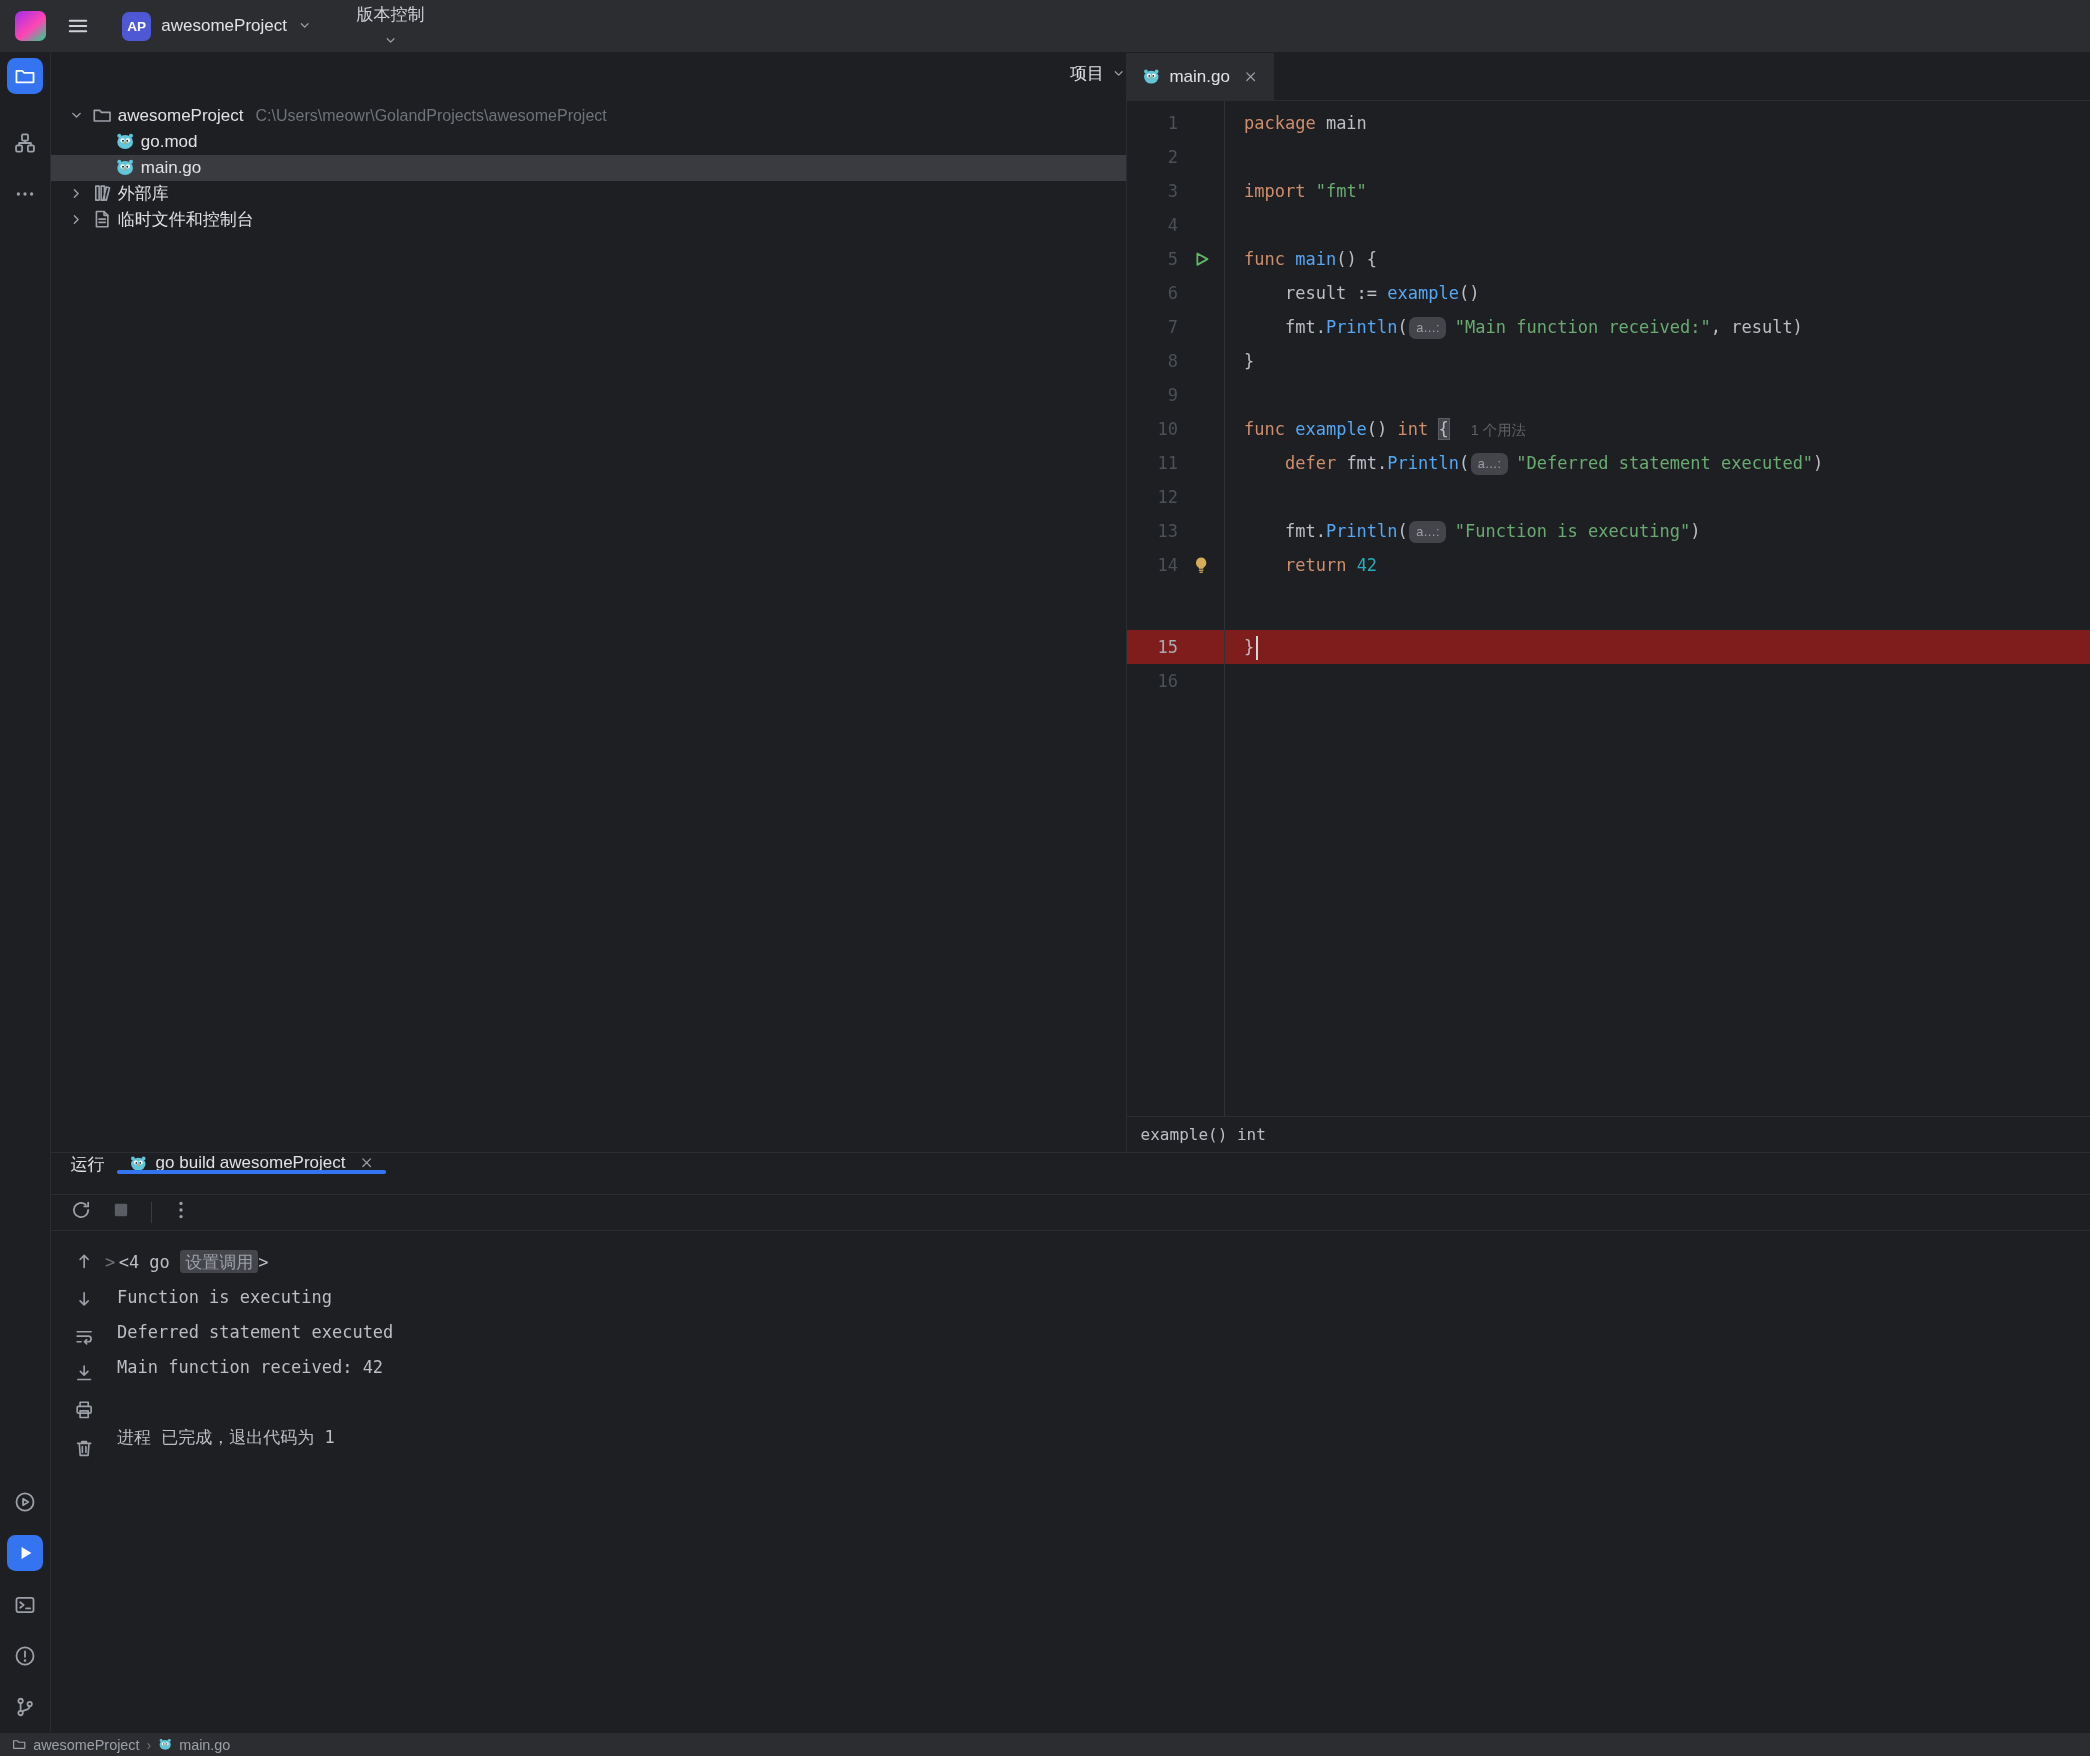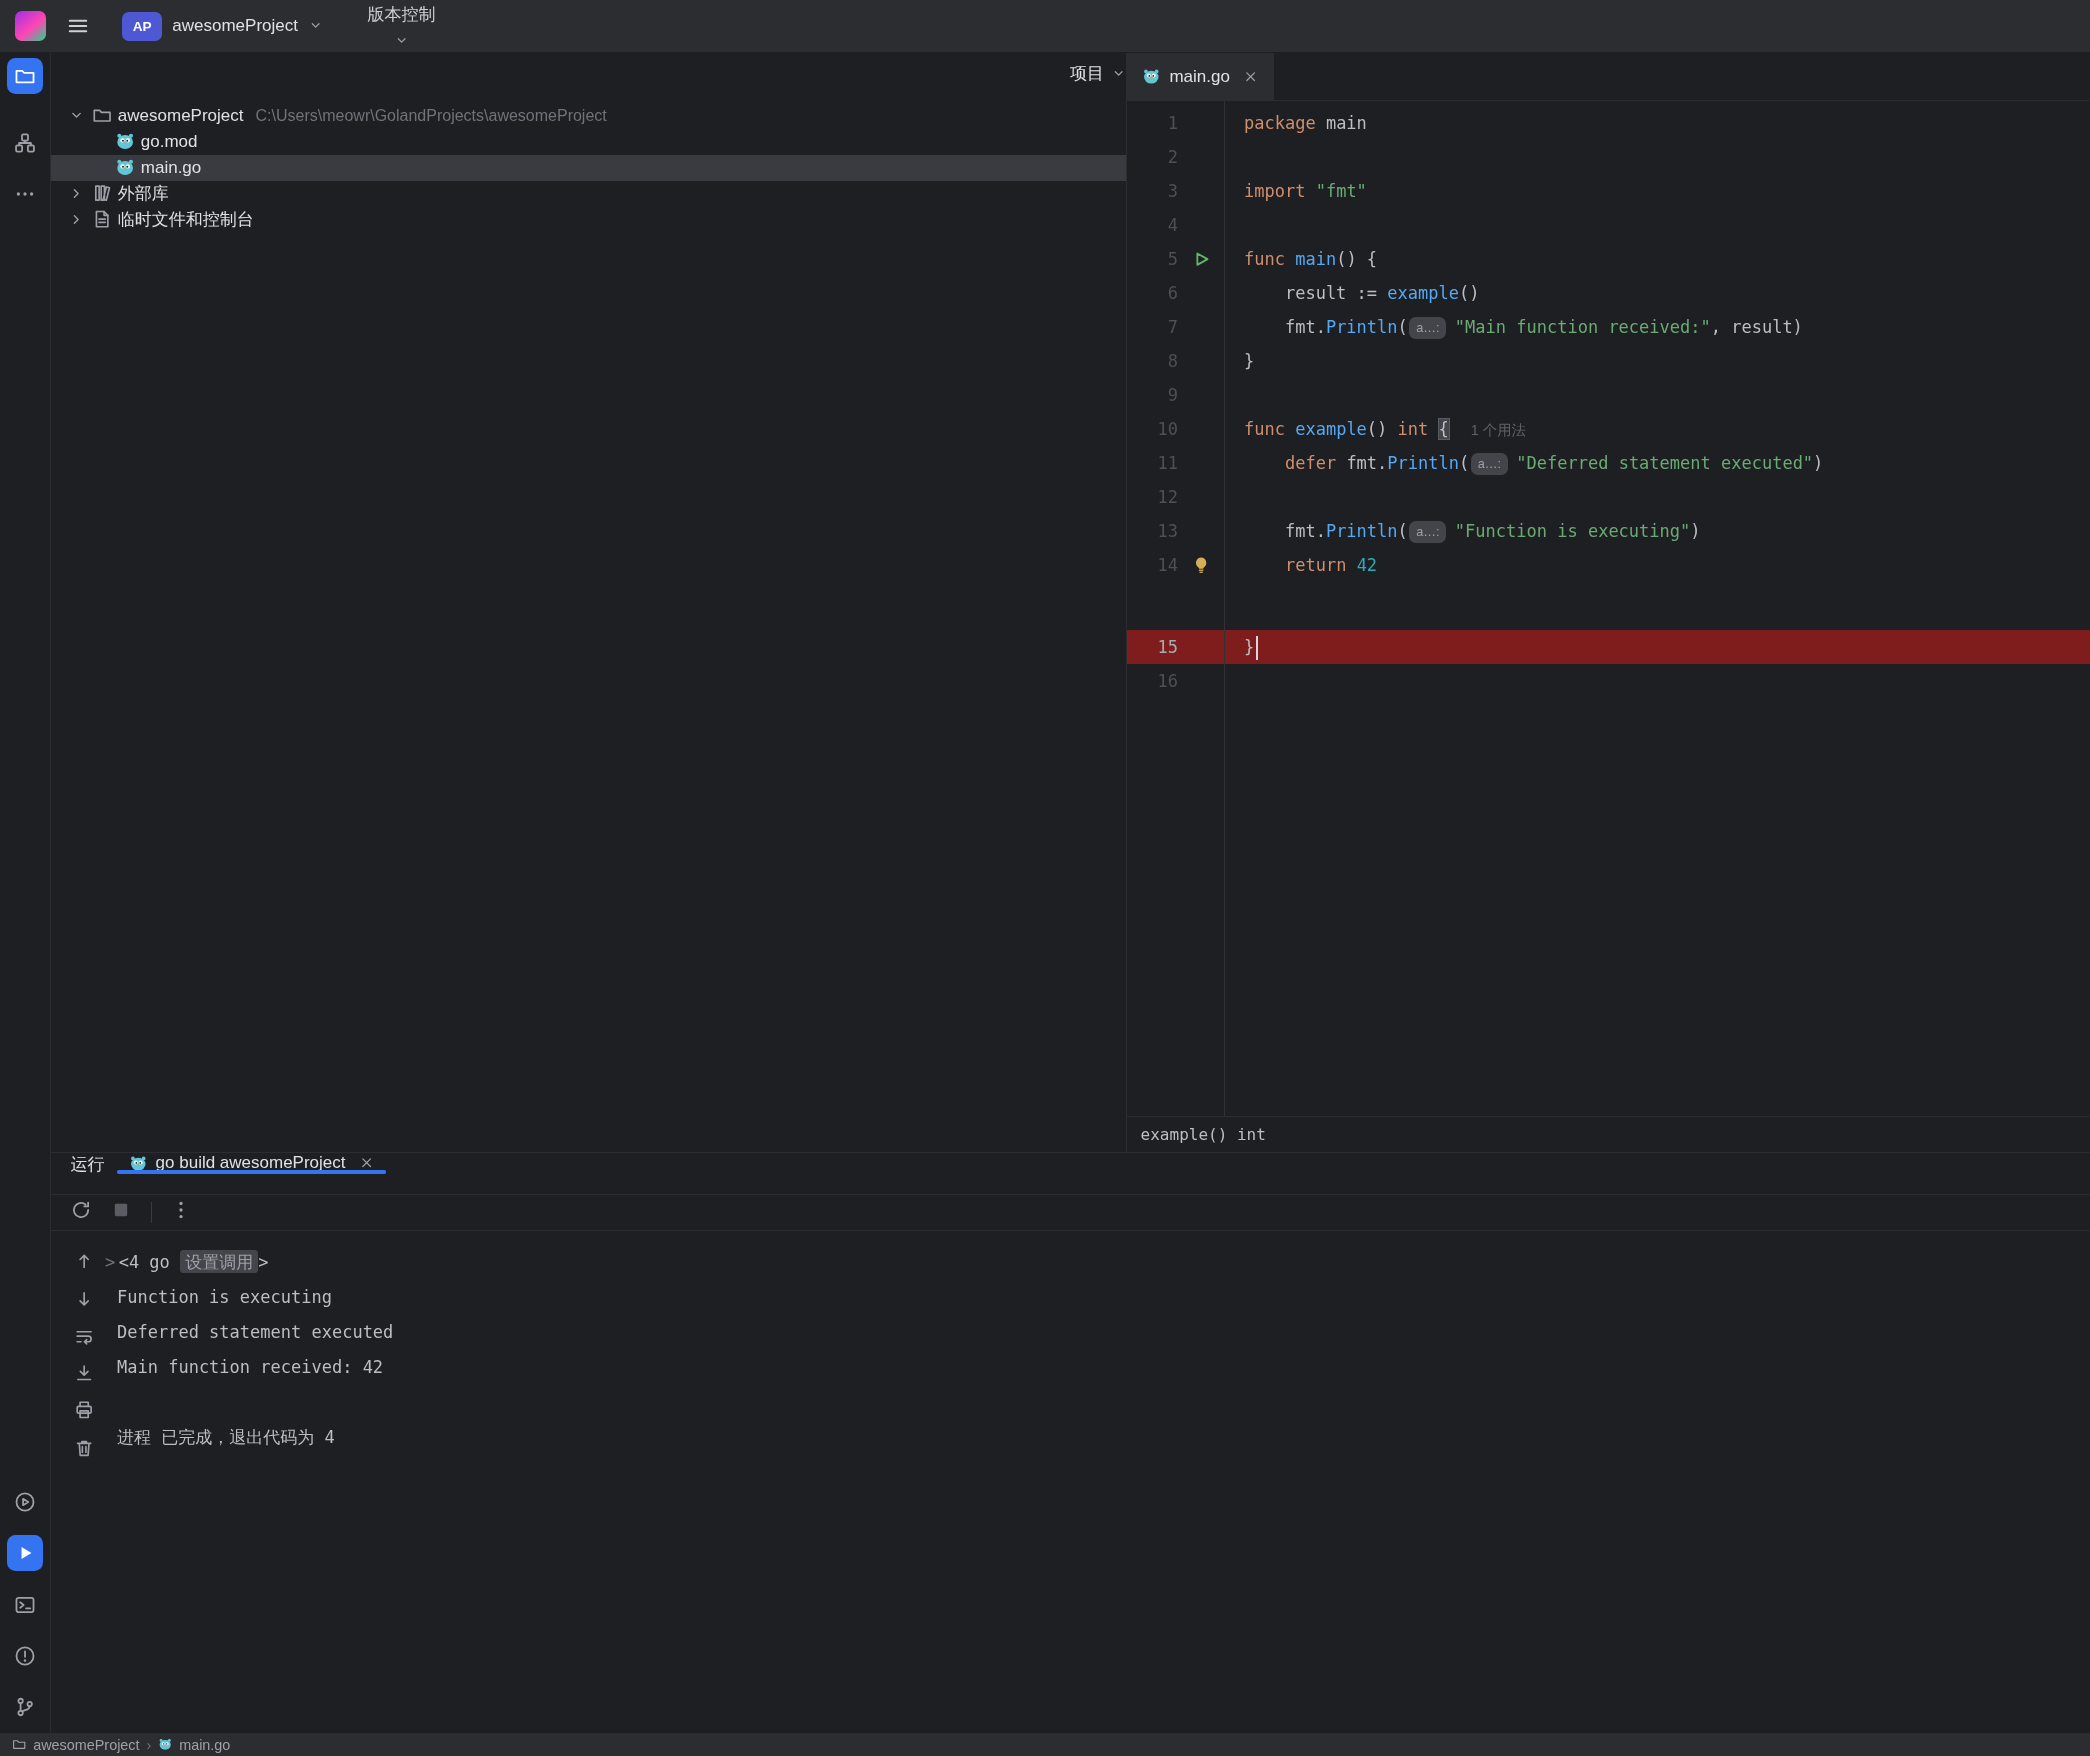--- a/index.html
+++ b/index.html
@@ -17,21 +17,21 @@
   .i26{width:22px;height:22px}.i28{width:24px;height:24px}
   .dim{ color:#9DA0A8; }
 
   
   .topbar{ flex:0 0 53px; background:#2B2D30; display:flex; align-items:center;
     padding:0 15.3px; border-bottom:0.8px solid #1E1F22; }
   .logo{ width:30.5px; height:30.5px; border-radius:6.8px;
     background:linear-gradient(140deg,#9F2EE8 0%,#FF45B4 55%,#21D789 100%); }
   .tb-btn{ margin-left:20.3px; color:#CED0D6; display:flex; }
   .proj-sel{ display:flex; align-items:center; gap:10.2px; margin-left:32px; color:#DFE1E5; }
-  .ap-badge{ width:40px; height:29px; border-radius:6.8px; background:#4E57D4; color:#fff;
+  .ap-badge{ width:29px; height:29px; border-radius:6.8px; background:#4E57D4; color:#fff;
     font-size:13.6px; font-weight:bold; display:flex; align-items:center; justify-content:center; }
   .vcs-sel{ display:flex; align-items:center; gap:6.8px; margin-left:44px; color:#CED0D6;flex-direction:column; }
 
   
   .middle{ flex:1; display:flex; min-height:0; }
   .rail{ flex:0 0 51px; border-right:0.8px solid #2B2D30; display:flex; flex-direction:column;
     align-items:center; padding:5.1px 0 6.8px 0; }
   .rail-btn{ width:36px; height:36px; border-radius:8.5px; display:flex; align-items:center;
     justify-content:center; color:#9DA0A8; }
   .rail-btn.active{ background:#3574F0; color:#fff; }
@@ -504,21 +504,21 @@
                     <path d="M2.8 4.2h10.4M6.2 4V2.8h3.6V4M4.2 4.5l.7 9.2h6.2l.7-9.2M6.6 6.8v4.6M9.4 6.8v4.6"></path>
                   </svg>
                 </span></button>
           </div>
           <div class="cbody">
               <div class="cline cmd"><span class="prompt">&gt;</span><span>&lt;4 go </span><span class="cchip">设置调用</span><span>&gt;</span></div>
               <div class="cline">Function is executing</div>
               <div class="cline">Deferred statement executed</div>
               <div class="cline">Main function received: 42</div>
               <div class="cline"></div>
-              <div class="cline">进程 已完成，退出代码为 4</div>
+              <div class="cline">进程 已完成，退出代码为 1</div>
             </div>
         </div>
       </section>
     </div>
   </div>
 
   <footer class="statusbar">
     <div class="bc">
         <span class="i17"><svg viewBox="0 0 16 16" fill="none" stroke="currentColor" stroke-width="1.3" stroke-linecap="round" stroke-linejoin="round">
             <path d="M1.8 4.2h4.2l1.4 1.6h6.8v6.8H1.8z"></path>

